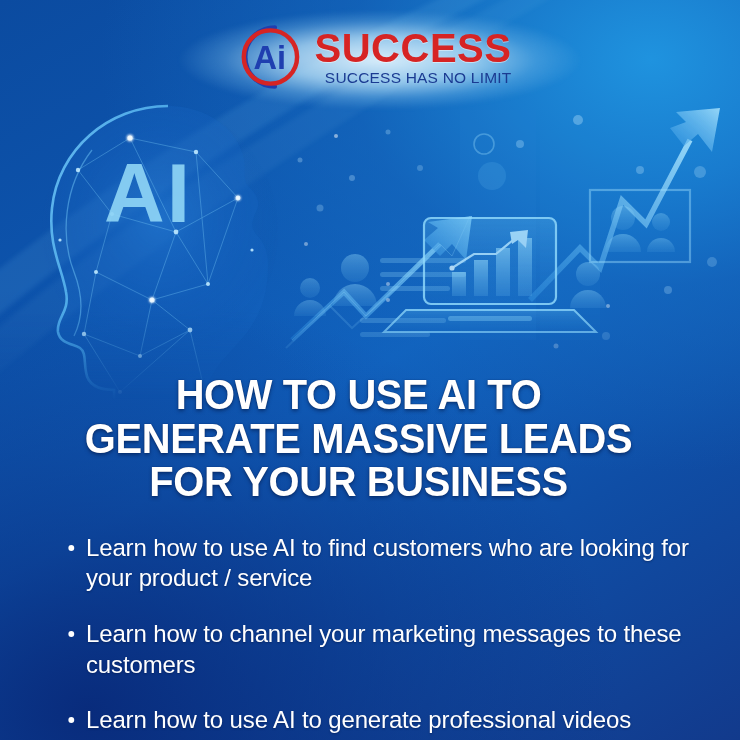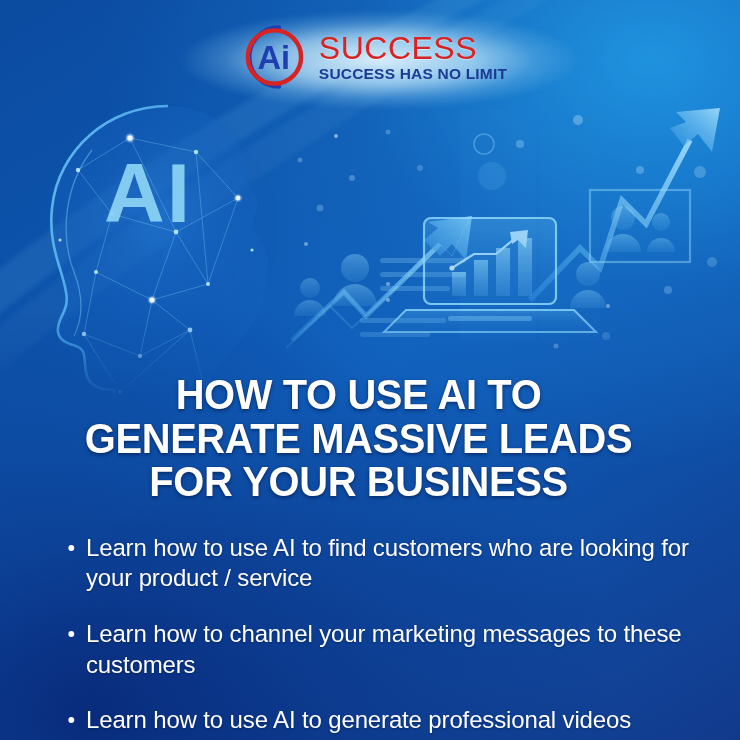--- a/index.html
+++ b/index.html
@@ -33,25 +33,25 @@
   }
   .logo-glow{
     position:absolute;left:170px;top:-6px;width:420px;height:100px;
     background:radial-gradient(60% 62% at 50% 52%, rgba(232,248,255,0.92) 0%, rgba(196,234,252,0.70) 38%, rgba(150,210,245,0.28) 62%, rgba(150,210,245,0) 80%);
     filter:blur(2px);
   }
   .logo-row{position:relative;display:flex;align-items:center;gap:12px;}
   .logo-mark{width:74px;height:74px;flex:0 0 auto;}
   .logo-text{display:flex;flex-direction:column;line-height:1;}
   .logo-title{
-    font-size:32px;font-weight:400;letter-spacing:.5px;
+    font-size:40px;font-weight:700;letter-spacing:.5px;
     color:#d62424;text-shadow:0 1px 0 rgba(255,255,255,.45);
   }
   .logo-sub{
-    font-size:15.5px;font-weight:700;letter-spacing:.2px;
+    font-size:15.5px;font-weight:400;letter-spacing:.2px;
     color:#1b3b92;margin-top:2px;text-align:right;
   }
   
   .headline{
     position:absolute;left:0;top:352px;width:717px;
     text-align:center;padding:0 24px;box-sizing:border-box;
   }
   .headline .ln{
     display:block;
     font-size:42px;line-height:1.03;

